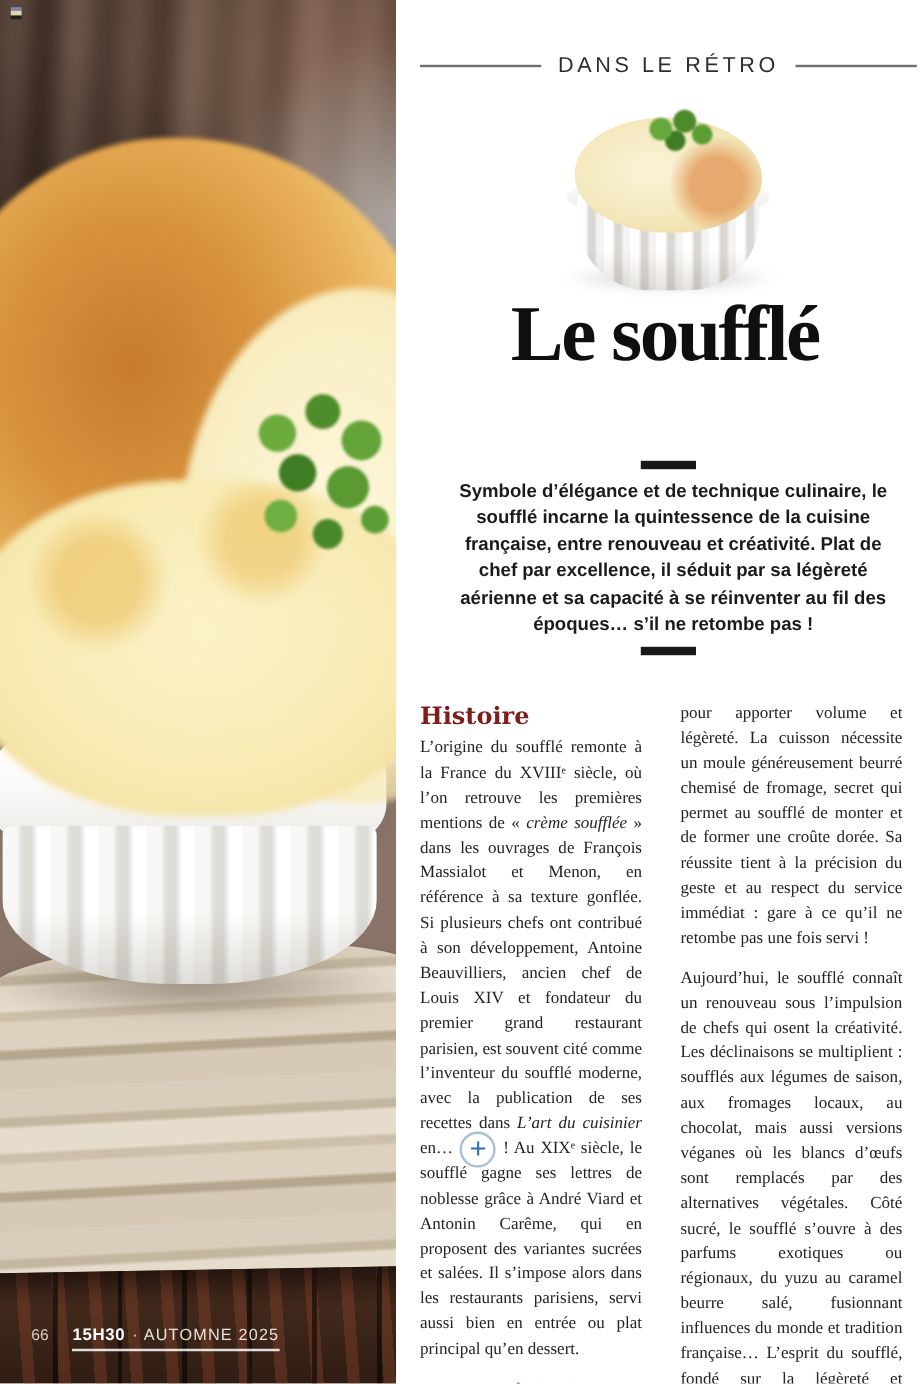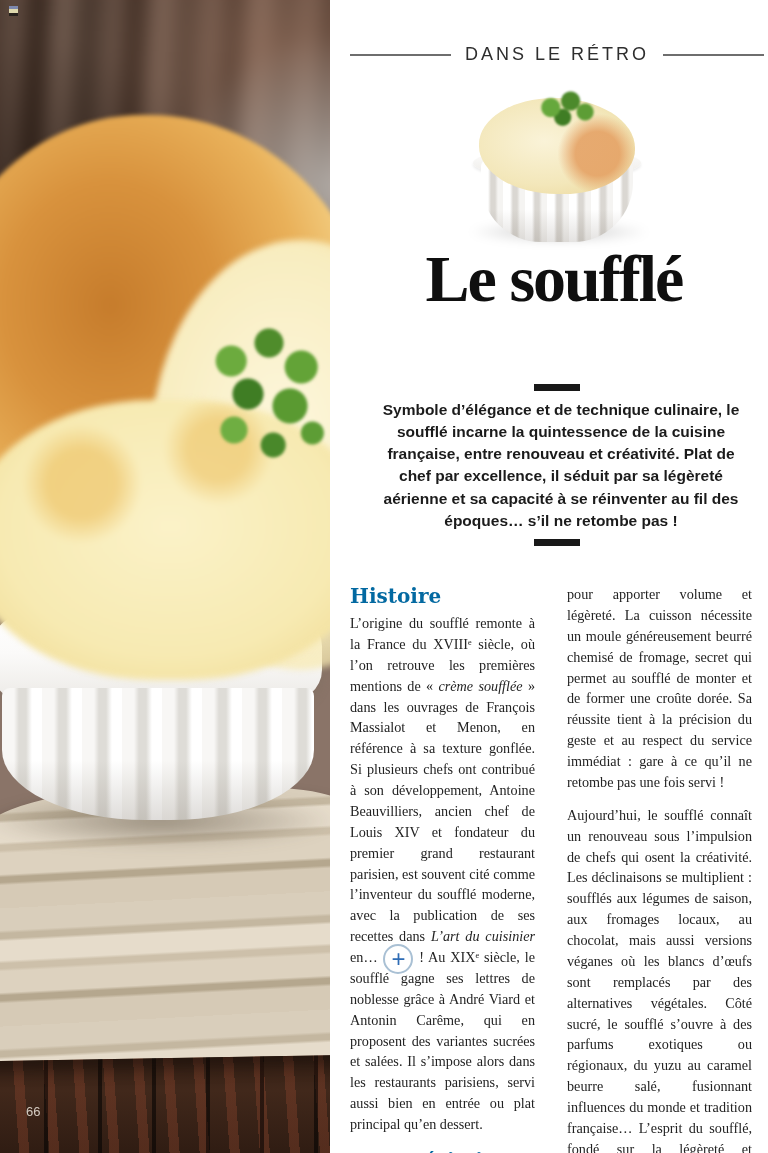--- a/index.html
+++ b/index.html
@@ -151,21 +151,21 @@
   .intro {
     position:absolute; left:382px; top:399px; width:358px; margin:0;
     text-align:center; font-family:"Liberation Sans", sans-serif; font-weight:700;
     font-size:15.5px; line-height:1.43; color:#1b1b1b;
   }
 
   .columns { position:absolute; left:350px; top:584px; width:414px; display:flex; gap:20px; }
   .col { width:197px; }
   .col h3 {
     margin:0 0 5px 0; font-family:"DejaVu Serif", serif; font-weight:700;
-    font-size:20px; color:#0369a1;
+    font-size:20px; color:#7f1d1d;
   }
   .col h3.spaced { margin-top:14px; }
   .col p {
     margin:0 12px 12px 0; font-family:"Liberation Serif", serif;
     font-size:14.2px; line-height:1.47; text-align:justify; color:#232323;
   }
   .col p em { font-style:italic; }
   .plus-btn {
     display:inline-flex; align-items:center; justify-content:center;
     width:30px; height:30px; padding:0; border-radius:50%;
@@ -234,13 +234,17 @@
     <p>Emblème de la version salée, le soufflé au fromage repose sur une base de béchamel enrichie de jaunes d’œufs et de fromage râpé, traditionnellement du gruyère ou de l’emmental. Les blancs d’œufs montés en neige sont incorporés délicatement à l’appareil</p>
   </div>
   <div class="col">
     <p>pour apporter volume et légèreté. La cuisson nécessite un moule généreusement beurré chemisé de fromage, secret qui permet au soufflé de monter et de former une croûte dorée. Sa réussite tient à la précision du geste et au respect du service immédiat : gare à ce qu’il ne retombe pas une fois servi !</p>
     <p>Aujourd’hui, le soufflé connaît un renouveau sous l’impulsion de chefs qui osent la créativité. Les déclinaisons se multiplient : soufflés aux légumes de saison, aux fromages locaux, au chocolat, mais aussi versions véganes où les blancs d’œufs sont remplacés par des alternatives végétales. Côté sucré, le soufflé s’ouvre à des parfums exotiques ou régionaux, du yuzu au caramel beurre salé, fusionnant influences du monde et tradition française… L’esprit du soufflé, fondé sur la légèreté et l’éphémère, inspire également la cuisine contemporaine à travers les espumas et mousses, témoignant de sa capacité à traverser les siècles et à s’adapter aux tendances d’aujourd’hui.</p>
   </div>
 </div>
 
 <footer class="footer">
   <span class="page-num">66</span>
+  <span class="mag">
+    <b class="mag-name">15H30</b>
+    <span class="mag-issue">· AUTOMNE 2025</span>
+  </span>
 </footer>
 
 </body></html>

